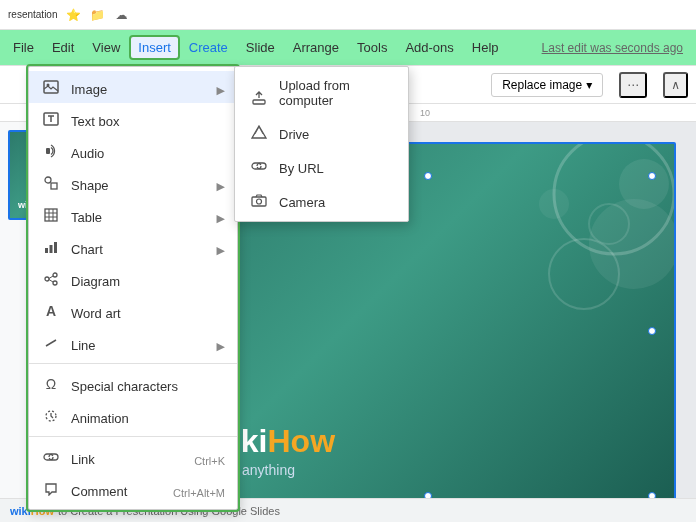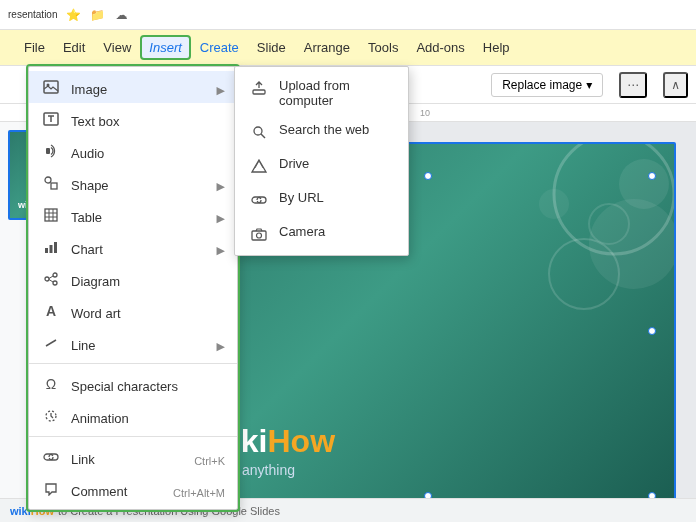--- a/index.html
+++ b/index.html
@@ -32,41 +32,40 @@
       height: 16px;
       display: inline-flex;
       align-items: center;
       justify-content: center;
       color: #666;
       font-size: 12px;
     }
 
     
     .menu-bar {
-      background: #fef9c3;
+      background: #86efac;
       height: 36px;
       display: flex;
       align-items: center;
-      padding: 0 16px;
+      padding: 0 5px;
       border-bottom: 1px solid #e0e0e0;
       gap: 2px;
     }
     .menu-item {
       padding: 4px 8px;
       border-radius: 3px;
       cursor: pointer;
       font-size: 13px;
       color: #333;
     }
     .menu-item.active {
       background: #e8f0fe;
       color: #1a73e8;
       outline: 2px solid #4CAF50;
       outline-offset: -1px;
-      font-style: italic;
     }
     .last-edit {
       margin-left: auto;
       margin-right: 8px;
       font-size: 12px;
       color: #666;
       text-decoration: underline;
       cursor: pointer;
     }
 
@@ -236,21 +235,21 @@
       width: 175px;
       background: #fff;
       border: 1px solid #ccc;
       box-shadow: 2px 4px 12px rgba(0,0,0,0.2);
       border-radius: 2px;
       z-index: 101;
       padding: 4px 0;
     }
     .submenu-item {
       display: flex;
-      align-items: flex-start;
+      align-items: flex-end;
       padding: 7px 14px;
       cursor: pointer;
       font-size: 13px;
       color: #333;
     }
     .submenu-item .item-icon {
       width: 20px;
       height: 20px;
       margin-right: 10px;
       display: flex;
@@ -299,20 +298,21 @@
   <span class="menu-item">File</span>
   <span class="menu-item">Edit</span>
   <span class="menu-item">View</span>
   <span class="menu-item active">Insert</span>
   <span class="menu-item" style="color:#1a73e8;">Create</span>
   <span class="menu-item">Slide</span>
   <span class="menu-item">Arrange</span>
   <span class="menu-item">Tools</span>
   <span class="menu-item">Add-ons</span>
   <span class="menu-item">Help</span>
+  <span class="last-edit">Last edit was seconds ago</span>
 </div>
 
 <div class="toolbar">
   <div style="display:flex;align-items:center;gap:16px;margin-left:auto;">
     <button class="replace-image-btn">
       <span>Replace image</span>
       <span>▾</span>
     </button>
     <button class="toolbar-btn">
       <span>⋯</span>
@@ -531,29 +531,20 @@
   <div class="submenu-item">
     <span class="item-icon">
       <svg width="16" height="16" viewBox="0 0 16 16" fill="none">
         <rect x="2" y="10" width="12" height="4" rx="1" stroke="#555" stroke-width="1.3"></rect>
         <path d="M8 8V2M5 5l3-3 3 3" stroke="#555" stroke-width="1.3"></path>
       </svg>
     </span>
     <span>Upload from computer</span>
   </div>
 
-  <div class="submenu-item">
-    <span class="item-icon">
-      <svg width="14" height="14" viewBox="0 0 14 14" fill="none">
-        <circle cx="6" cy="6" r="4" stroke="#555" stroke-width="1.3"></circle>
-        <line x1="9" y1="9" x2="13" y2="13" stroke="#555" stroke-width="1.5"></line>
-      </svg>
-    </span>
-    <span>Search the web</span>
-  </div>
 
   <div class="submenu-item">
     <span class="item-icon">
       <svg width="16" height="14" viewBox="0 0 16 14" fill="none">
         <path d="M8 1L15 13H1L8 1z" stroke="#555" stroke-width="1.3" fill="none"></path>
         <path d="M4 9l4-7 4 7" stroke="#555" stroke-width="0.8"></path>
       </svg>
     </span>
     <span>Drive</span>
   </div>

